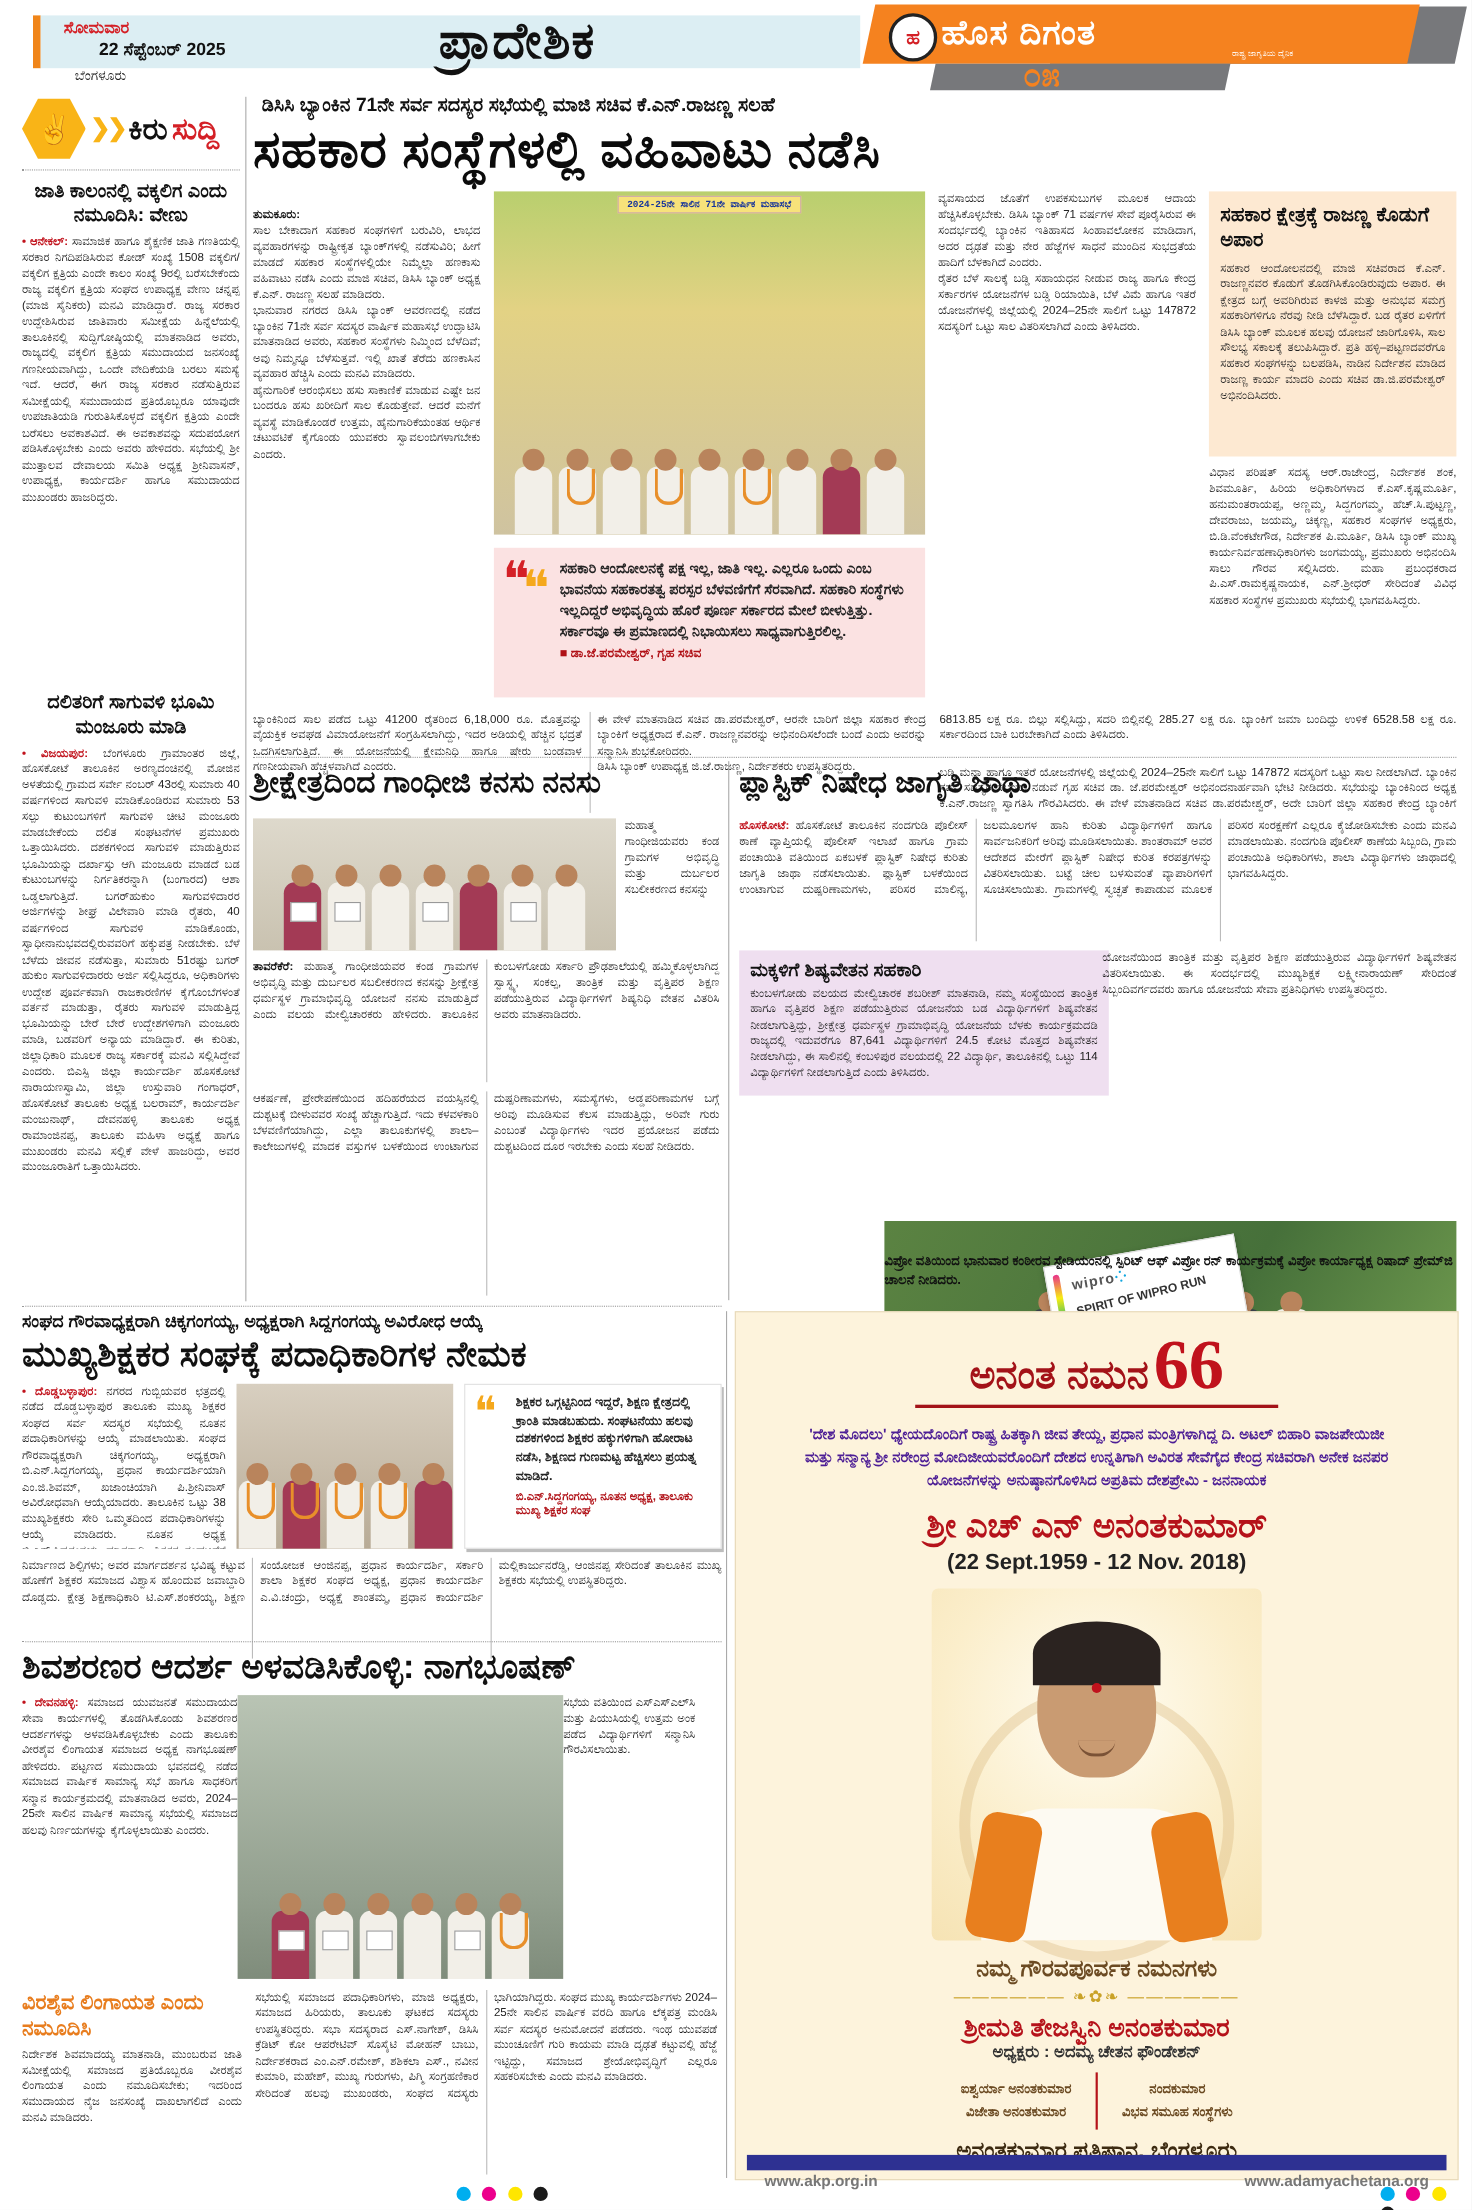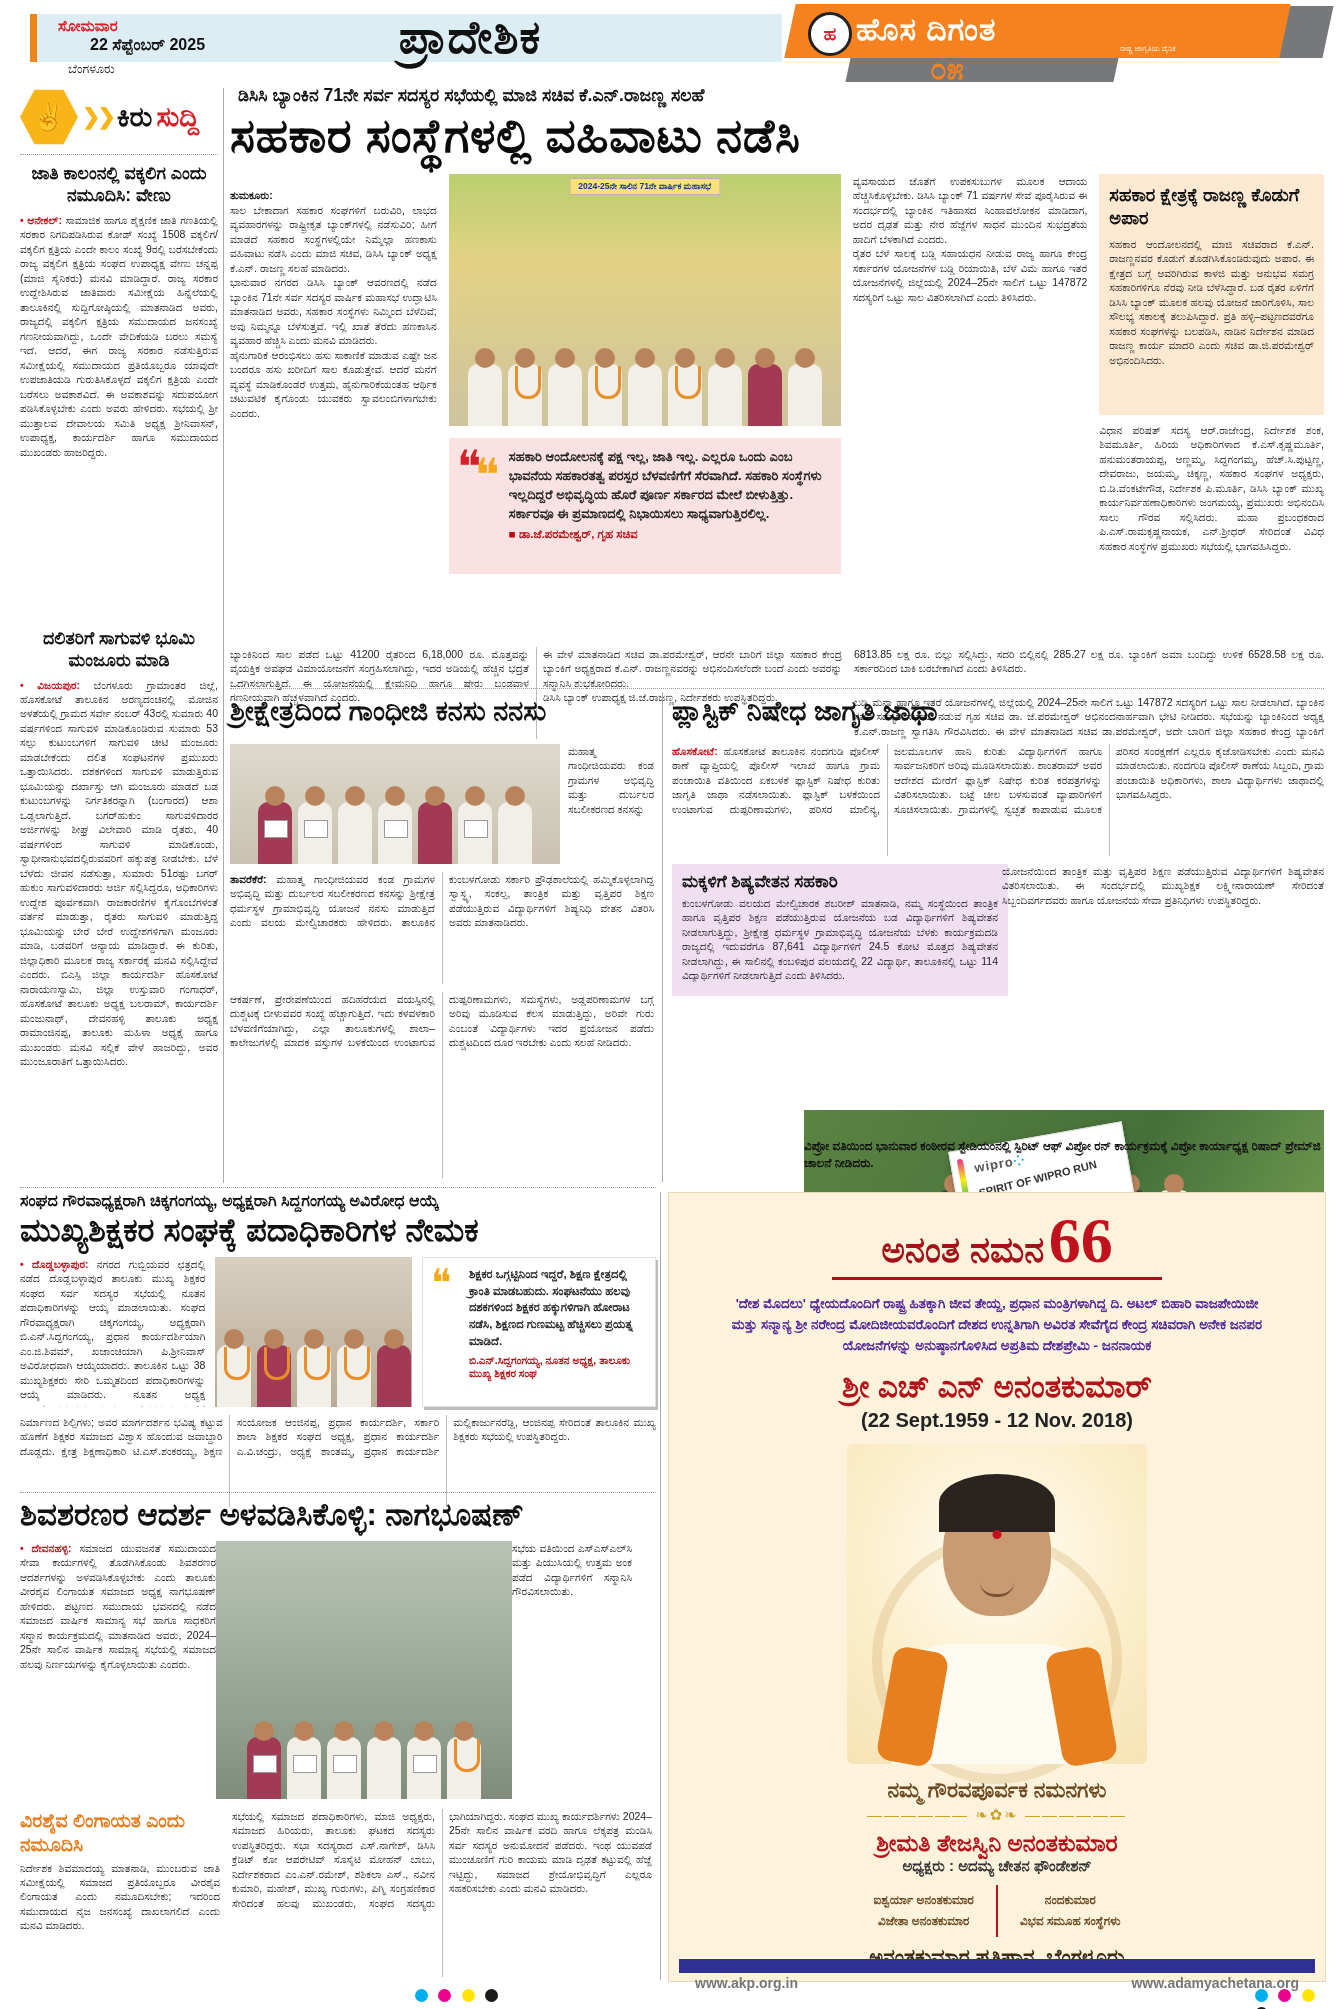--- a/index.html
+++ b/index.html
@@ -169,21 +169,21 @@
       <div style="width:208px;">
         <div class="jtext prewrap" style="height:460px;">
           <span class="dl" style="color:#111;">ತುಮಕೂರು:</span>
           <span>ಸಾಲ ಬೇಕಾದಾಗ ಸಹಕಾರ ಸಂಘಗಳಿಗೆ ಬರುವಿರಿ, ಲಾಭದ ವ್ಯವಹಾರಗಳನ್ನು ರಾಷ್ಟ್ರೀಕೃತ ಬ್ಯಾಂಕ್‌ಗಳಲ್ಲಿ ನಡೆಸುವಿರಿ; ಹೀಗೆ ಮಾಡದೆ ಸಹಕಾರ ಸಂಸ್ಥೆಗಳಲ್ಲಿಯೇ ನಿಮ್ಮೆಲ್ಲಾ ಹಣಕಾಸು ವಹಿವಾಟು ನಡೆಸಿ ಎಂದು ಮಾಜಿ ಸಚಿವ, ಡಿಸಿಸಿ ಬ್ಯಾಂಕ್ ಅಧ್ಯಕ್ಷ ಕೆ.ಎನ್. ರಾಜಣ್ಣ ಸಲಹೆ ಮಾಡಿದರು.
 ಭಾನುವಾರ ನಗರದ ಡಿಸಿಸಿ ಬ್ಯಾಂಕ್ ಆವರಣದಲ್ಲಿ ನಡೆದ ಬ್ಯಾಂಕಿನ 71ನೇ ಸರ್ವ ಸದಸ್ಯರ ವಾರ್ಷಿಕ ಮಹಾಸಭೆ ಉದ್ಘಾಟಿಸಿ ಮಾತನಾಡಿದ ಅವರು, ಸಹಕಾರ ಸಂಸ್ಥೆಗಳು ನಿಮ್ಮಿಂದ ಬೆಳೆದಿವೆ; ಅವು ನಿಮ್ಮನ್ನೂ ಬೆಳೆಸುತ್ತವೆ. ಇಲ್ಲಿ ಖಾತೆ ತೆರೆದು ಹಣಕಾಸಿನ ವ್ಯವಹಾರ ಹೆಚ್ಚಿಸಿ ಎಂದು ಮನವಿ ಮಾಡಿದರು.
 ಹೈನುಗಾರಿಕೆ ಆರಂಭಿಸಲು ಹಸು ಸಾಕಾಣಿಕೆ ಮಾಡುವ ಎಷ್ಟೇ ಜನ ಬಂದರೂ ಹಸು ಖರೀದಿಗೆ ಸಾಲ ಕೊಡುತ್ತೇವೆ. ಆದರೆ ಮನೆಗೆ ವ್ಯವಸ್ಥೆ ಮಾಡಿಕೊಂಡರೆ ಉತ್ತಮ, ಹೈನುಗಾರಿಕೆಯಂತಹ ಆರ್ಥಿಕ ಚಟುವಟಿಕೆ ಕೈಗೊಂಡು ಯುವಕರು ಸ್ವಾವಲಂಬಿಗಳಾಗಬೇಕು ಎಂದರು.</span>
         </div>
       </div>
 
       <div style="width:392px;">
-        <div class="photo" style="width:392px;height:252px;background:linear-gradient(180deg,#b9cf6e 0%,#e3d284 35%,#cfc3a0 100%);">
+        <div class="photo" style="width:392px;height:312px;background:linear-gradient(180deg,#b9cf6e 0%,#e3d284 35%,#cfc3a0 100%);font-family:Liberation Mono, monospace;">
           <div class="banner">2024-25ನೇ ಸಾಲಿನ 71ನೇ ವಾರ್ಷಿಕ ಮಹಾಸಭೆ</div>
           <div class="people">
             <span class="person"></span>
             <span class="person garland"></span>
             <span class="person"></span>
             <span class="person garland"></span>
             <span class="person"></span>
             <span class="person garland"></span>
             <span class="person"></span>
             <span class="person sari"></span>

